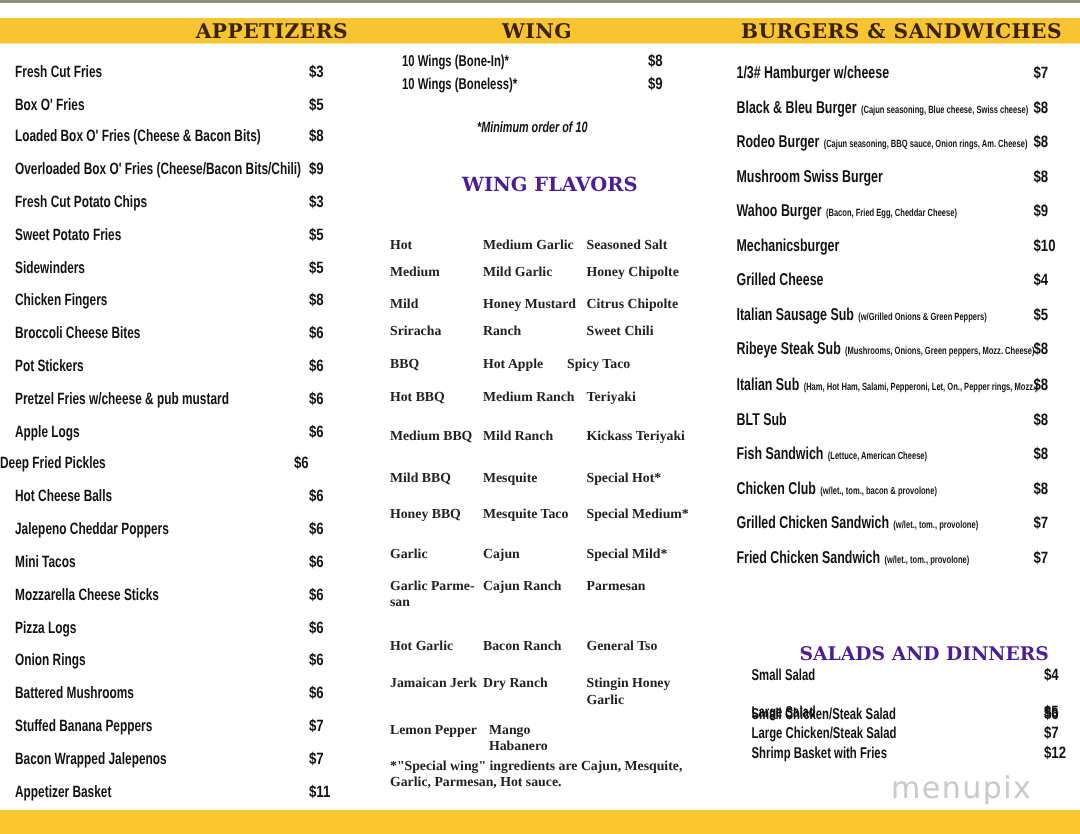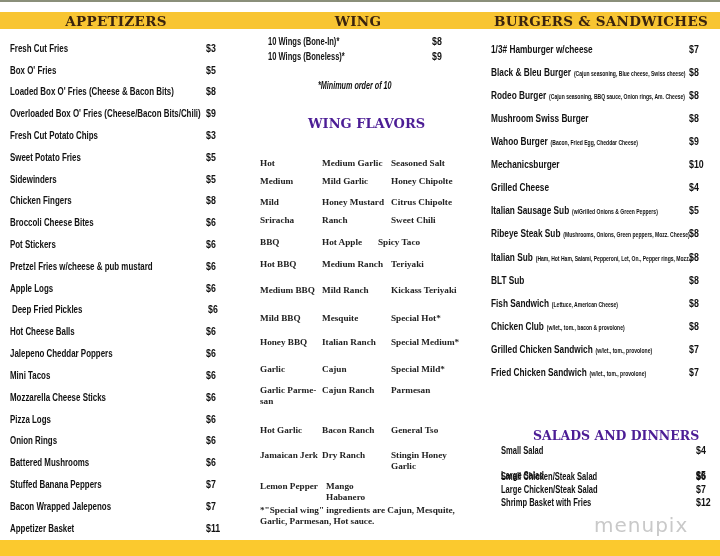--- a/index.html
+++ b/index.html
@@ -42,21 +42,21 @@
     font-size:20px; color:#c9c9c9; letter-spacing:1px; font-weight:normal;
   }
 </style>
 </head>
 <body>
 
 <div class="topline"></div>
 <div class="band"></div>
 <div class="bottom-band"></div>
 
-<div class="header" style="left:0;width:232px;">APPETIZERS</div>
+<div class="header" style="left:0;width:232px;text-align:right;">APPETIZERS</div>
 <div class="header" style="left:252px;width:212px;">WING</div>
 <div class="header" style="left:482px;width:238px;text-align:center;">BURGERS &amp; SANDWICHES</div>
 
 <div id="apps">
     <div class="row" style="left: 10px; top: 41px; width: 220px;">
       <span class="name cond" style="font-size: 11px;"><span>Fresh Cut Fries</span></span>
       <span class="price" style="left: 196px;">$3</span>
     </div>
     <div class="row" style="left: 10px; top: 63px; width: 220px;">
       <span class="name cond" style="font-size: 11px;"><span>Box O' Fries</span></span>
@@ -95,21 +95,21 @@
       <span class="price" style="left: 196px;">$6</span>
     </div>
     <div class="row" style="left: 10px; top: 259px; width: 220px;">
       <span class="name cond" style="font-size: 11px;"><span>Pretzel Fries w/cheese &amp; pub mustard</span></span>
       <span class="price" style="left: 196px;">$6</span>
     </div>
     <div class="row" style="left: 10px; top: 281px; width: 220px;">
       <span class="name cond" style="font-size: 11px;"><span>Apple Logs</span></span>
       <span class="price" style="left: 196px;">$6</span>
     </div>
-    <div class="row" style="left: 12px; top: 302px; width: 220px; text-decoration: underline;">
+    <div class="row" style="left: 0; top: 302px; width: 220px; text-decoration: underline;">
       <span class="name cond" style="font-size: 11px;"><span>Deep Fried Pickles</span></span>
       <span class="price" style="left: 196px;">$6</span>
     </div>
     <div class="row" style="left: 10px; top: 324px; width: 220px;">
       <span class="name cond" style="font-size: 11px;"><span>Hot Cheese Balls</span></span>
       <span class="price" style="left: 196px;">$6</span>
     </div>
     <div class="row" style="left: 10px; top: 346px; width: 220px;">
       <span class="name cond" style="font-size: 11px;"><span>Jalepeno Cheddar Poppers</span></span>
       <span class="price" style="left: 196px;">$6</span>
@@ -179,21 +179,21 @@
     <div class="flv" style="left: 260px; top: 259px; width: 62px;">Hot BBQ</div>
     <div class="flv" style="left: 322px; top: 259px; width: 62px;">Medium Ranch</div>
     <div class="flv" style="left: 391px; top: 259px; width: 78px;">Teriyaki</div>
     <div class="flv" style="left: 260px; top: 285px; width: 62px;">Medium BBQ</div>
     <div class="flv" style="left: 322px; top: 285px; width: 62px;">Mild Ranch</div>
     <div class="flv" style="left: 391px; top: 285px; width: 78px;">Kickass Teriyaki</div>
     <div class="flv" style="left: 260px; top: 313px; width: 62px;">Mild BBQ</div>
     <div class="flv" style="left: 322px; top: 313px; width: 62px;">Mesquite</div>
     <div class="flv" style="left: 391px; top: 313px; width: 78px;">Special Hot*</div>
     <div class="flv" style="left: 260px; top: 337px; width: 62px;">Honey BBQ</div>
-    <div class="flv" style="left: 322px; top: 337px; width: 62px;">Italian Ranch</div>
+    <div class="flv" style="left: 322px; top: 337px; width: 62px;">Mesquite Taco</div>
     <div class="flv" style="left: 391px; top: 337px; width: 78px;">Special Medium*</div>
     <div class="flv" style="left: 260px; top: 364px; width: 62px;">Garlic</div>
     <div class="flv" style="left: 322px; top: 364px; width: 62px;">Cajun</div>
     <div class="flv" style="left: 391px; top: 364px; width: 78px;">Special Mild*</div>
     <div class="flv" style="left: 260px; top: 385px; width: 62px;">Garlic Parme-san</div>
     <div class="flv" style="left: 322px; top: 385px; width: 62px;">Cajun Ranch</div>
     <div class="flv" style="left: 391px; top: 385px; width: 78px;">Parmesan</div>
     <div class="flv" style="left: 260px; top: 425px; width: 62px;">Hot Garlic</div>
     <div class="flv" style="left: 322px; top: 425px; width: 62px;">Bacon Ranch</div>
     <div class="flv" style="left: 391px; top: 425px; width: 78px;">General Tso</div>

